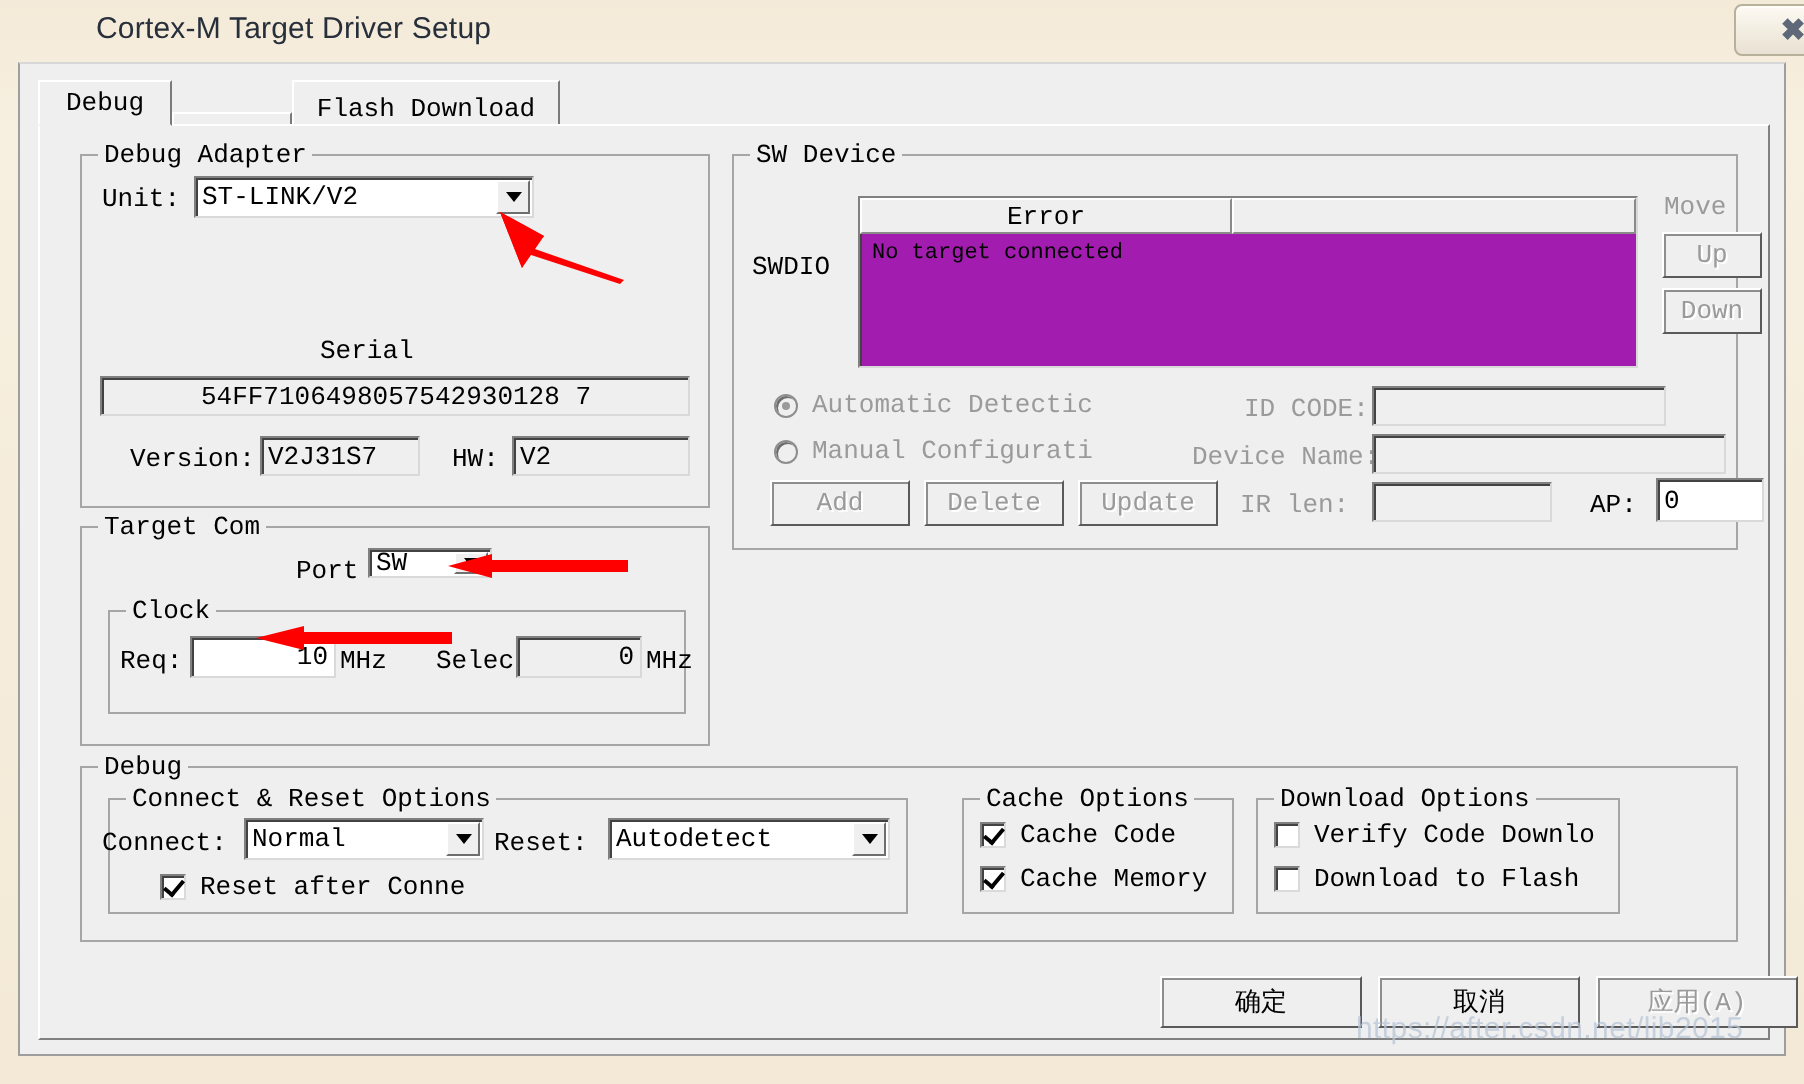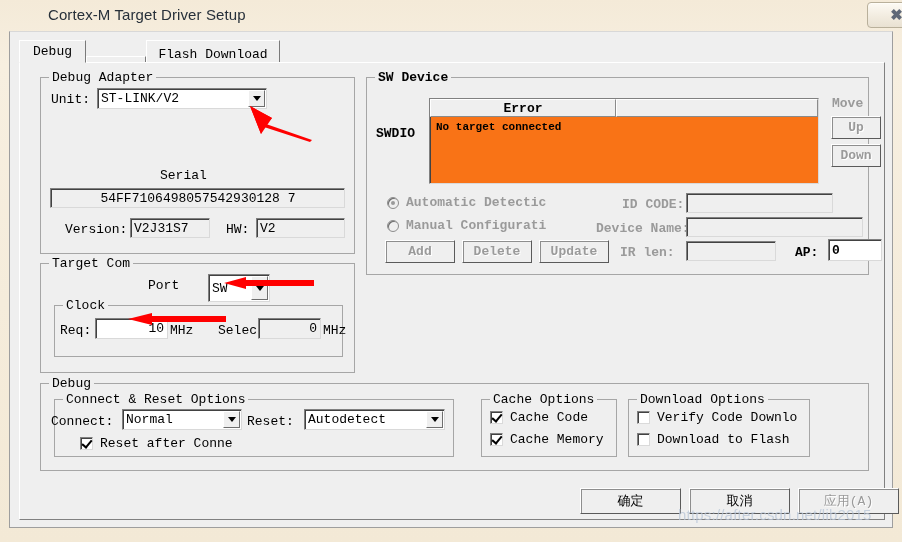--- a/index.html
+++ b/index.html
@@ -241,21 +241,21 @@
     position:absolute; left:3px; top:3px;
     width:4px; height:4px; border-radius:50%;
     background:#9a9a9a;
   }
   .radio .txt { margin-left:7px; font-size:13px; color:#9a9a9a; white-space:nowrap; }
 
   
   #sw-list {
     position:absolute;
     box-sizing:border-box;
-    background:#f97316;
+    background:#a21caf;
     border:1px solid #808080;
     border-right-color:#d9d9d9;
     border-bottom-color:#d9d9d9;
     box-shadow: inset 1px 1px 0 #424242;
     overflow:hidden;
   }
   #sw-list-header {
     position:absolute; left:0; top:0; right:0; height:18px;
     display:flex;
   }
@@ -338,21 +338,21 @@
         <div class="lbl" style="left:185px; top:144px;">HW:</div>
 
         <div class="field ro" style="left:215px; top:140px; width:89px; height:20px;">V2</div>
       </div>
 
       <div class="group" style="left:20px; top:200px; width:315px; height:110px;">
         <div class="caption">Target Com</div>
 
         <div class="lbl" style="left:107px; top:14px;">Port</div>
 
-        <div class="combo" style="left:143px; top:10px; width:62px; height:28px;margin-left:24px;">
+        <div class="combo" style="left:143px; top:10px; width:62px; height:15px;">
           <span>SW</span>
           <span class="arrowbox"></span>
         </div>
 
         <div class="group" style="left:13px; top:41px; width:289px; height:52px;">
           <div class="caption">Clock</div>
 
           <div class="lbl" style="left:5px; top:17px;">Req:</div>
 
           <div class="field right" style="left:40px; top:12px; width:73px; height:21px;">10</div>
@@ -360,21 +360,21 @@
           <div class="lbl" style="left:115px; top:17px;">MHz</div>
 
           <div class="lbl" style="left:163px; top:17px;">Selected</div>
 
           <div class="field ro right" style="left:203px; top:12px; width:63px; height:21px;">0</div>
 
           <div class="lbl" style="left:268px; top:17px;">MHz</div>
         </div>
       </div>
 
-      <div class="group disabled" style="left:346px; top:14px; width:503px; height:198px;font-weight:bold;">
+      <div class="group disabled" style="left:346px; top:14px; width:503px; height:198px;">
         <div class="caption" style="color:#000;">SW Device</div>
 
         <div class="lbl" style="left:9px; top:48px;">SWDIO</div>
 
         <div id="sw-list" style="left:62px; top:20px; width:390px; height:86px;">
           <div id="sw-list-header">
             <div class="hcell" style="width:186px;">Error</div>
             <div class="hcell" style="width:202px;"></div>
           </div>
           <div id="sw-list-row">No target connected</div>

